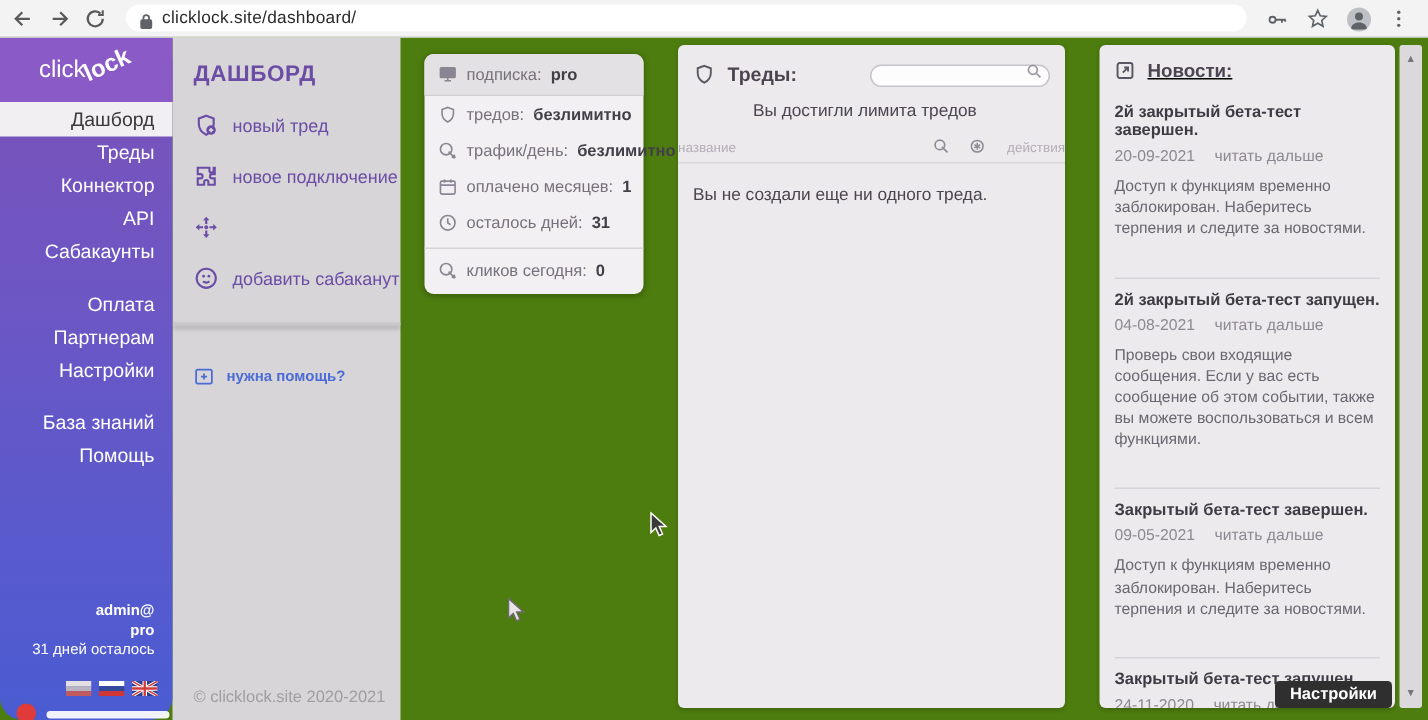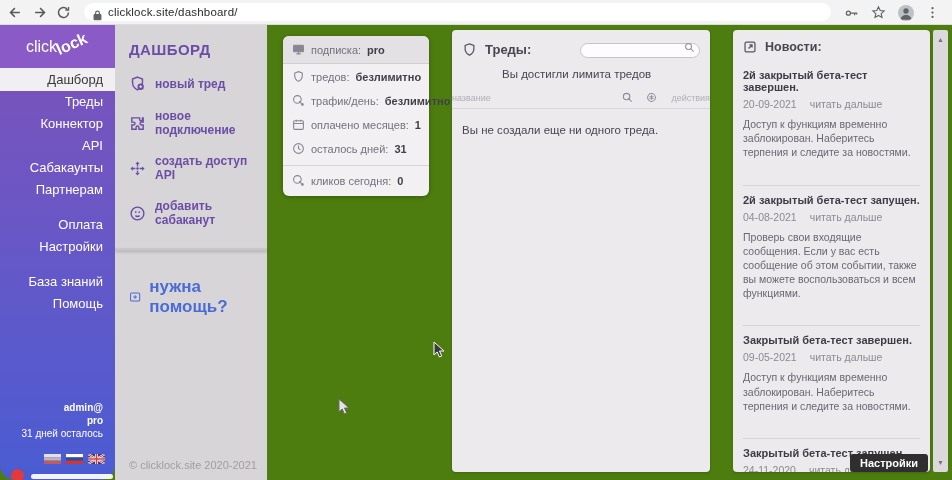--- a/index.html
+++ b/index.html
@@ -38,26 +38,26 @@
   .account .dl { font-size:10px; }
   .flags { position:absolute; right:10px; bottom:16px; display:flex; gap:5px; }
   .flag { width:17px; height:10px; display:block; cursor:pointer; }
   .rec-dot { position:absolute; left:11px; bottom:-2px; width:13px; height:13px; border-radius:50%; background:#e03a3a; }
   .scrub-bar { position:absolute; left:31px; bottom:1px; width:82px; height:5px; border-radius:3px; background:rgba(255,255,255,.92); }
 
   
   .dash-col { position:absolute; left:115px; top:25px; width:152px; height:455px; background:#d7d5d7; z-index:10; }
   .dash-title { margin:16px 0 0 14px; font-size:15px; font-weight:bold; color:#6b4da6; letter-spacing:.4px; }
   .action { display:flex; align-items:center; gap:9px; margin:17px 0 0 14px; color:#6b4da6;
-    font-weight:bold; font-size:12px; cursor:pointer; }
+    font-weight:normal; font-size:12px; cursor:pointer; }
   .action .a-ico { width:17px; height:17px; flex:0 0 auto; }
   .action .a-ico svg { width:100%; height:100%; display:block; }
   .dash-divider { margin-top:21px; height:2px; background:#c9c7c9; box-shadow:0 2px 3px rgba(0,0,0,.22); }
   .help-link { display:flex; align-items:center; gap:8px; margin:27px 0 0 14px; color:#4b6cd6;
-    font-weight:bold; font-size:17px; cursor:pointer; }
+    font-weight:bold; font-size:10px; cursor:pointer; }
   .help-link .a-ico { width:14px; height:14px; }
   .help-link .a-ico svg { width:100%; height:100%; display:block; }
   .copyright { position:absolute; left:14px; bottom:9px; font-size:11px; color:#a09ea0; }
 
   
   .sub-card { position:absolute; left:283px; top:36px; width:146px; background:#f2f0f2; border-radius:6px;
     box-shadow:0 1px 4px rgba(0,0,0,.28); z-index:12; font-size:11px; }
   .sub-head { background:#e3e1e3; border-radius:6px 6px 0 0; border-bottom:1px solid #d0ced0;
     padding:7px 9px; display:flex; align-items:center; gap:6px; }
   .sub-row { padding:6px 9px 5px; display:flex; align-items:center; gap:6px; }
@@ -85,21 +85,21 @@
   .tbl-head .col-actions { margin-left:14px; }
   .tbl-ico { width:11px; height:11px; color:#8f8a97; }
   .tbl-ico svg { width:100%; height:100%; display:block; }
   .tbl-ico + .tbl-ico { margin-left:13px; }
   .tbl-spacer { margin-left:auto; display:flex; align-items:center; }
   .empty-msg { padding:15px 10px; font-size:11.5px; color:#4a4550; }
 
   
   .news { position:absolute; left:733px; top:30px; width:197px; height:442px; background:#eceaec;
     border-radius:4px; box-shadow:0 1px 3px rgba(0,0,0,.18); overflow:hidden; z-index:5; }
-  .nw-head { display:flex; align-items:center; gap:8px; padding:10px 10px 7px; }
+  .nw-head { display:flex; align-items:center; gap:8px; padding:10px 10px 7px;text-decoration:underline; }
   .nw-ico { width:14px; height:14px; color:#5a5562; }
   .nw-ico svg { width:100%; height:100%; display:block; }
   .nw-title { font-size:12.5px; font-weight:bold; color:#4a4550; }
   .news-list { padding:0 10px; }
   .news-item { padding:8px 0 25px; border-bottom:1px solid #d6d4d8; }
   .ni-title { font-size:11px; font-weight:bold; color:#3f3b45; }
   .ni-meta { display:flex; gap:13px; margin-top:5px; font-size:10.5px; color:#8d8993; }
   .ni-readmore { cursor:pointer; }
   .ni-body { margin-top:7px; font-size:10.5px; line-height:1.35; color:#6b6772; }
 
@@ -181,22 +181,22 @@
     <div class="logo-block">
       <span>click</span>
         <span class="logo-lock">lock</span>
     </div>
     <div class="menu">
       <div class="menu-item active">Дашборд</div>
       <div class="menu-item">Треды</div>
       <div class="menu-item">Коннектор</div>
       <div class="menu-item">API</div>
       <div class="menu-item">Сабакаунты</div>
+      <div class="menu-item gap">Оплата</div>
       <div class="menu-item">Партнерам</div>
-      <div class="menu-item gap">Оплата</div>
       <div class="menu-item">Настройки</div>
       <div class="menu-item gap">База знаний</div>
       <div class="menu-item">Помощь</div>
     </div>
     <div class="account">
       <div class="em">admin@</div>
       <div class="pl">pro</div>
       <div class="dl">31 дней осталось</div>
     </div>
     <div class="flags">
@@ -245,21 +245,20 @@
       <span>новое подключение</span>
     </div>
 
     <div class="action">
       <span class="a-ico">
         <svg viewBox="0 0 24 24" fill="currentColor">
             <path d="M12 2l3 3.5h-2V9h-2V5.5H9zM12 22l-3-3.5h2V15h2v3.5h2zM2 12l3.5-3v2H9v2H5.5v2zM22 12l-3.5 3v-2H15v-2h3.5V9z"></path>
             <circle cx="12" cy="12" r="1.8"></circle>
           </svg>
       </span>
-      <span>создать доступ API</span>
     </div>
 
     <div class="action">
       <span class="a-ico">
         <svg viewBox="0 0 24 24" fill="none" stroke="currentColor" stroke-width="2">
             <circle cx="12" cy="12" r="9"></circle>
             <circle cx="9.5" cy="10" r="1.3" fill="currentColor" stroke="none"></circle>
             <circle cx="14.5" cy="10" r="1.3" fill="currentColor" stroke="none"></circle>
             <path d="M9 15c1.8 1.4 4.2 1.4 6 0"></path>
           </svg>

